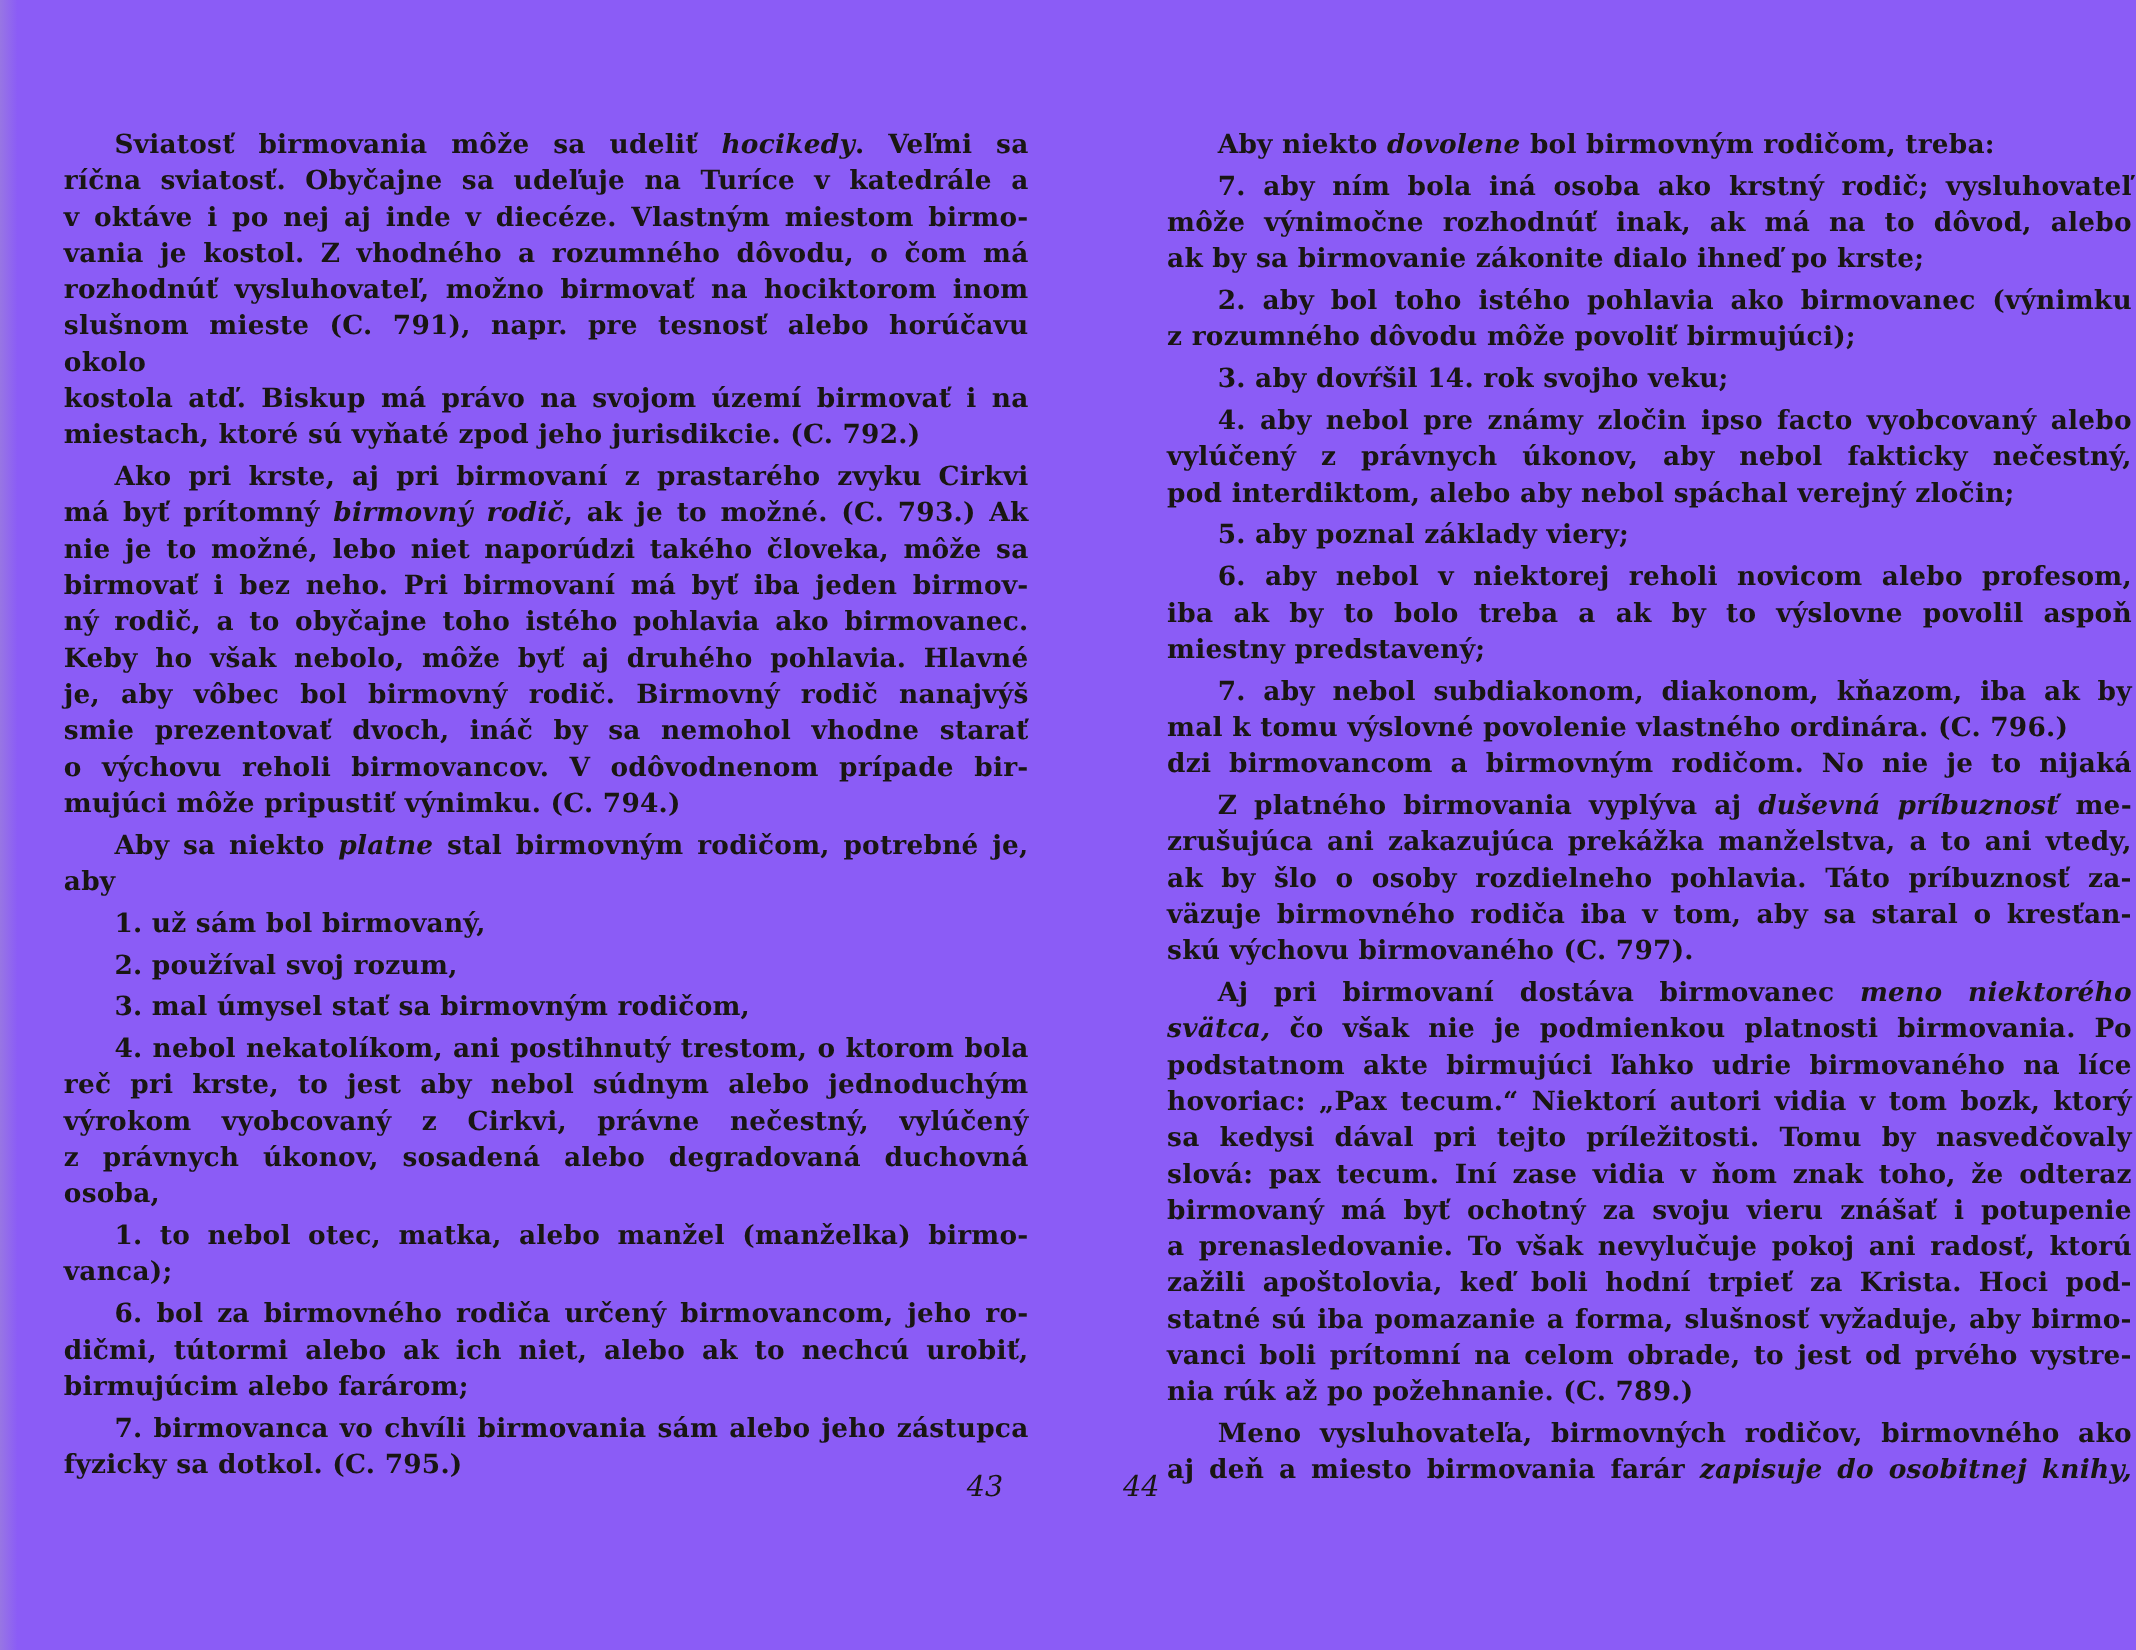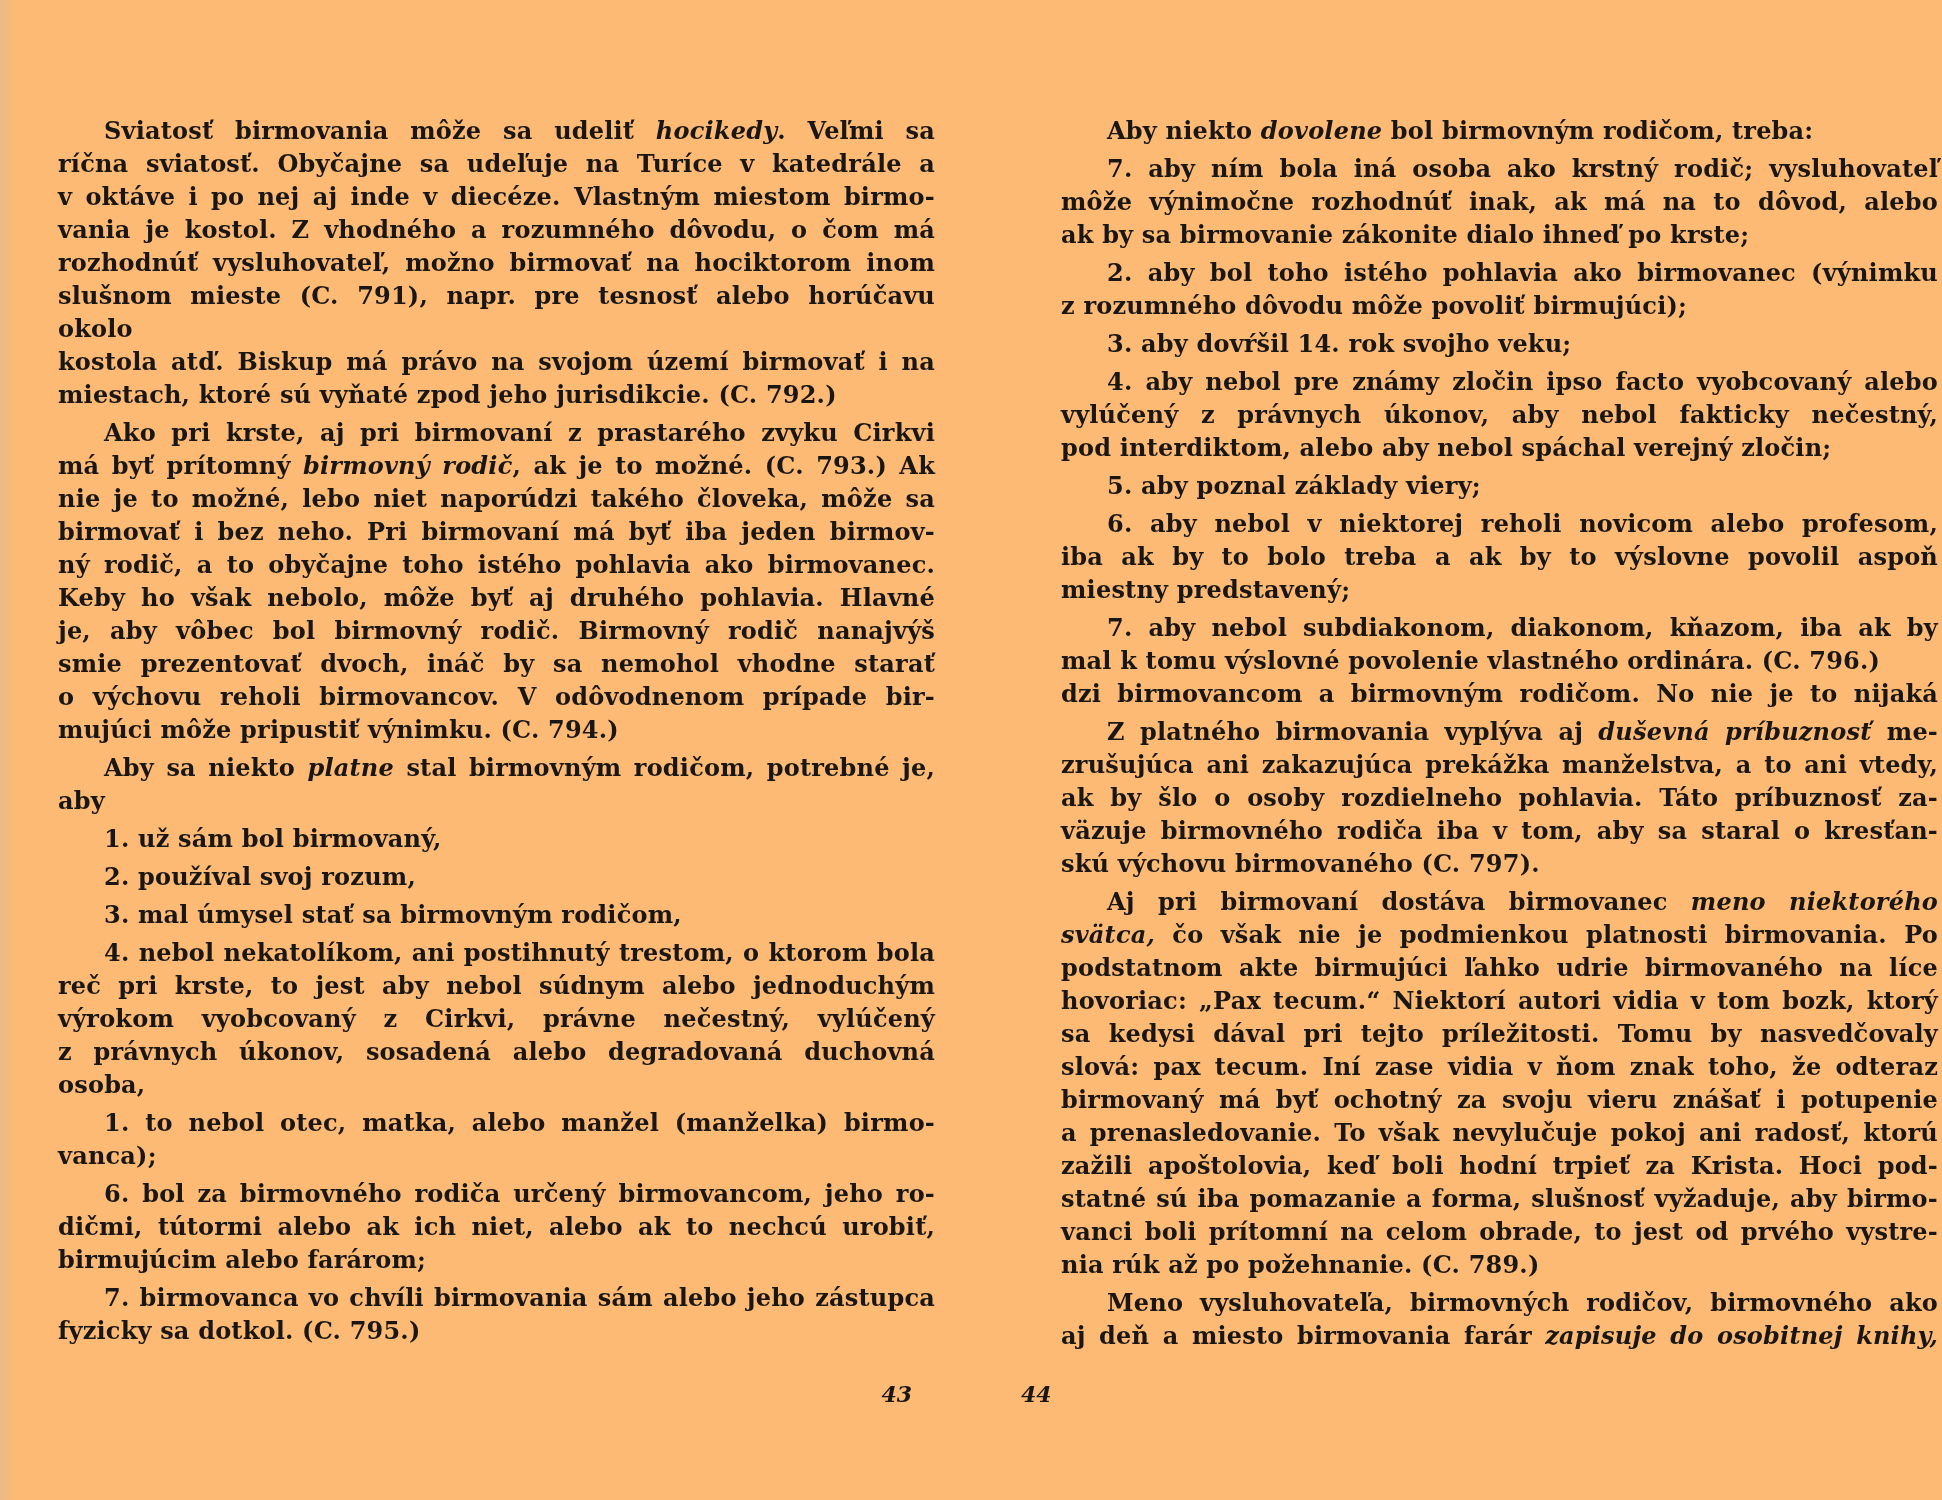--- a/index.html
+++ b/index.html
@@ -25,31 +25,31 @@
     font-weight: bold;
     letter-spacing: 0.2px;
     text-align: left;
     white-space: normal;
   }
   .line.just { text-align: justify; text-align-last: justify; }
   .line.indent { padding-left: 46px; margin-top: 5px; }
   .line:first-child { margin-top: 0; }
   .line i { font-style: italic; }
   .page-num {
-    position: absolute; top: 1379px;
-    font-size: 22px; line-height: 30px;
-    font-weight: bold; font-style: italic;
+    position: absolute; top: 1337px;
+    font-size: 26px; line-height: 30px;
+    font-weight: normal; font-style: italic;
   }
   .page-num-left  { left: 58px; width: 854px; text-align: right; }
   .page-num-right { left: 1021px; text-align: left; }
 </style>
 </head>
 <body>
 
-<div class="spread" style="background: #fdba74; color: rgb(25, 22, 19);">
+<div class="spread" style="background: #8b5cf6; color: rgb(25, 22, 19);">
   <div class="edge-shade"></div>
 
   <div class="text-block block-left">
       <div class="line indent just"><span>Sviatosť birmovania môže sa udeliť </span><i>hocikedy</i><span>. Veľmi sa</span></div>
       <div class="line just"><span>ríčna sviatosť. Obyčajne sa udeľuje na Turíce v katedrále a</span></div>
       <div class="line just"><span>v oktáve i po nej aj inde v diecéze. Vlastným miestom birmo-</span></div>
       <div class="line just"><span>vania je kostol. Z vhodného a rozumného dôvodu, o čom má</span></div>
       <div class="line just"><span>rozhodnúť vysluhovateľ, možno birmovať na hociktorom inom</span></div>
       <div class="line just"><span>slušnom mieste (C. 791), napr. pre tesnosť alebo horúčavu okolo</span></div>
       <div class="line just"><span>kostola atď. Biskup má právo na svojom území birmovať i na</span></div>

